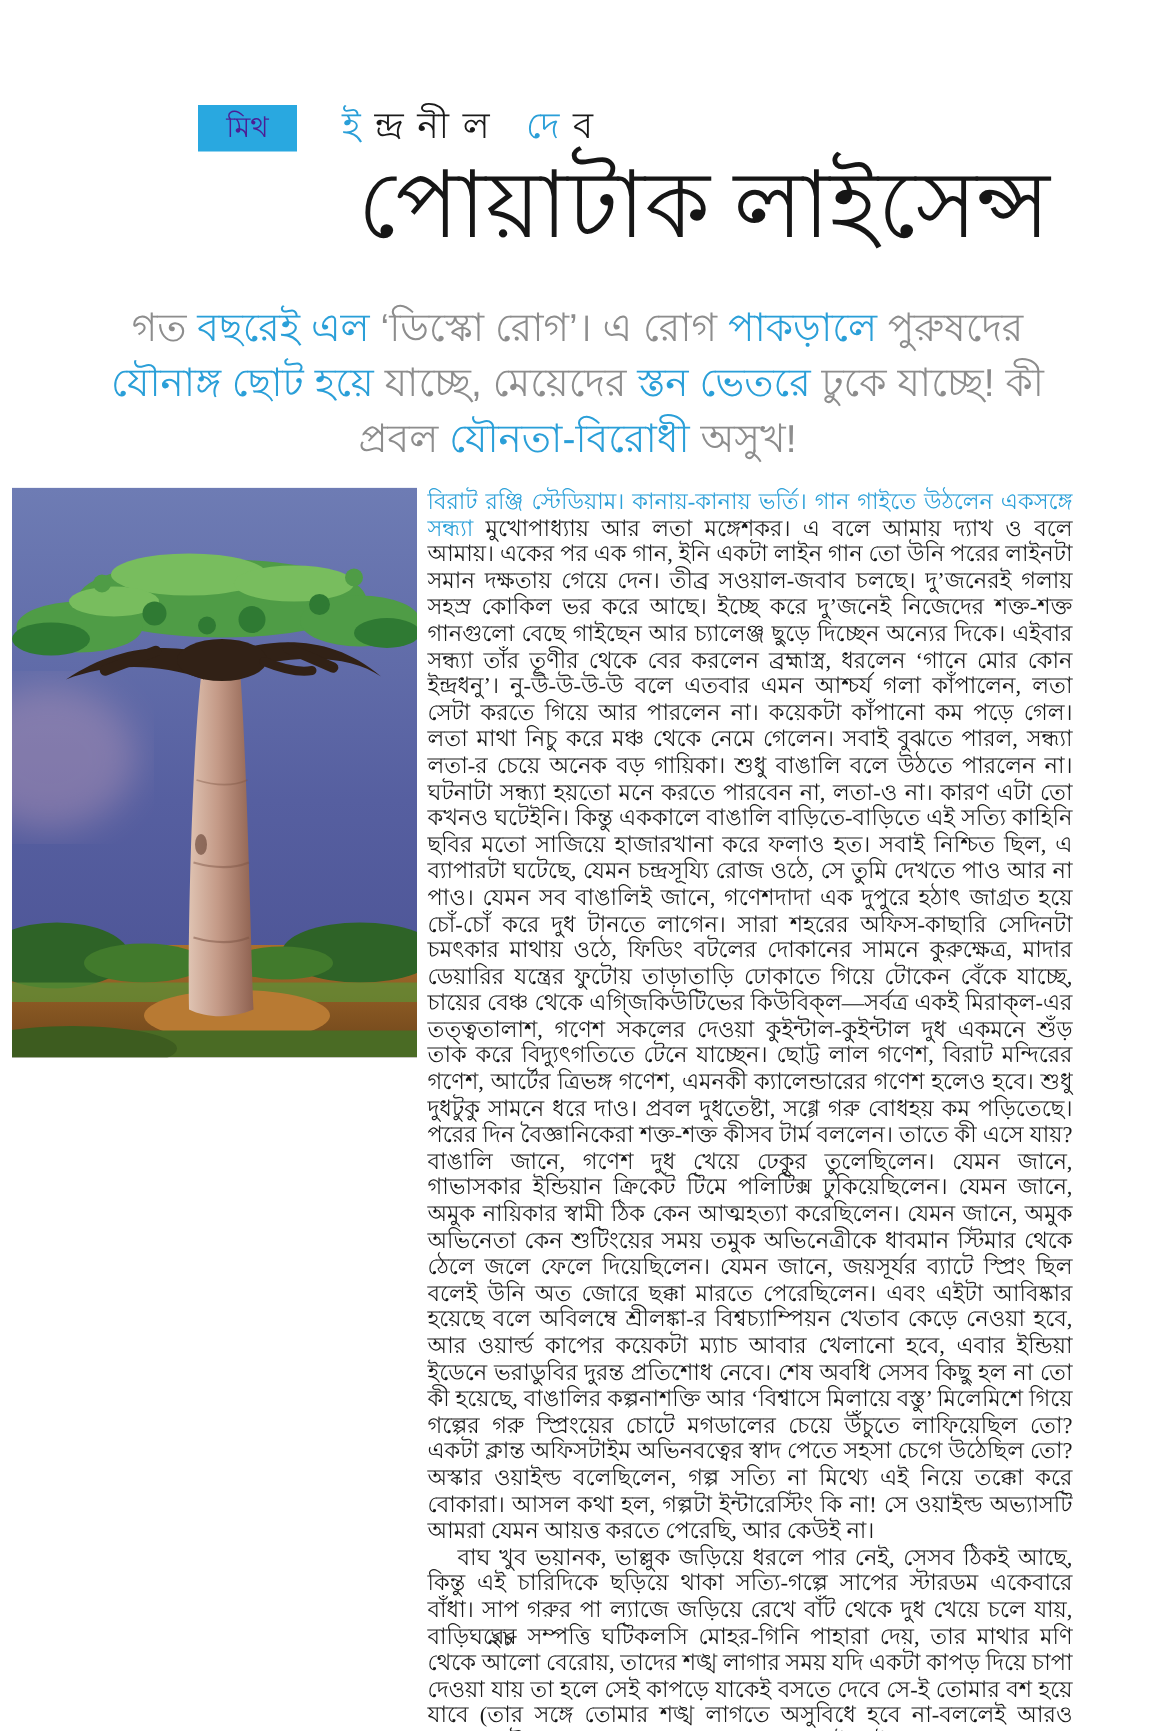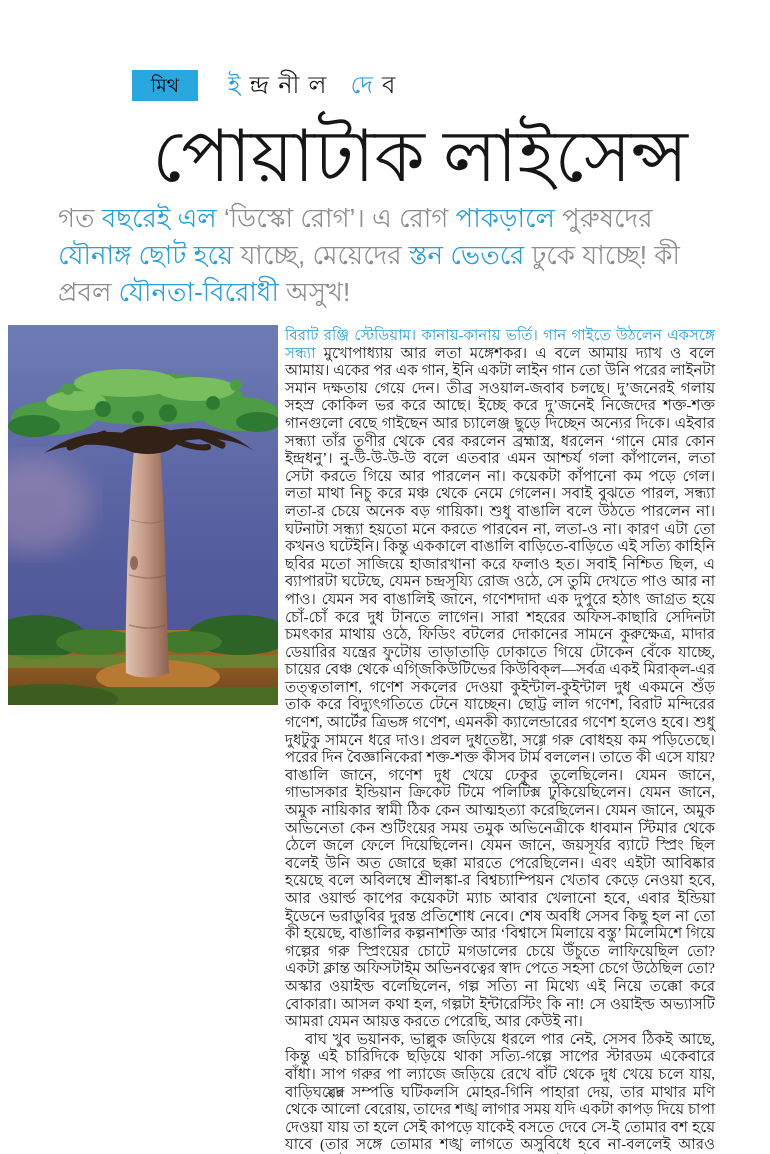--- a/index.html
+++ b/index.html
@@ -13,44 +13,44 @@
   }
   
   .kicker-box{
     position:absolute;left:132px;top:70px;
     min-width:66px;height:31px;
     background:var(--accent,#29a8e0);
     display:flex;align-items:center;justify-content:center;
     box-sizing:border-box;padding:0 10px;
   }
   .kicker-box span{
-    color:#000000;font-size:19px;line-height:1;
+    color:#4c1d95;font-size:19px;line-height:1;
     font-family:"Liberation Sans", sans-serif;
   }
   
   .author{
     position:absolute;left:228px;top:70px;
     font-size:24px;line-height:31px;
     letter-spacing:0.38em;
     color:var(--c-black,#1a1a1a);
     white-space:nowrap;
   }
   
   .title{
     position:absolute;left:60px;right:70px;top:100px;
-    margin:12px;text-align:right;
-    font-size:72px;line-height:1.25;
+    margin:0;text-align:right;
+    font-size:62px;line-height:1.25;
     font-weight:normal;
     color:#161616;
     font-family:"Liberation Serif", serif;
   }
   
   .standfirst{
     position:absolute;left:58px;right:58px;top:200px;
-    text-align:left;
+    text-align:center;
     font-size:26px;line-height:37px;
     font-family:"Liberation Sans", sans-serif;
   }
   .tone-blue{color:var(--c-blue,#2a9fd8);}
   .tone-gray{color:var(--c-gray,#8d8d8d);}
   .tone-black{color:var(--c-black,#1a1a1a);}
   
   .photo{
     position:absolute;left:8px;top:325px;
     width:270px;height:380px;margin:0;

